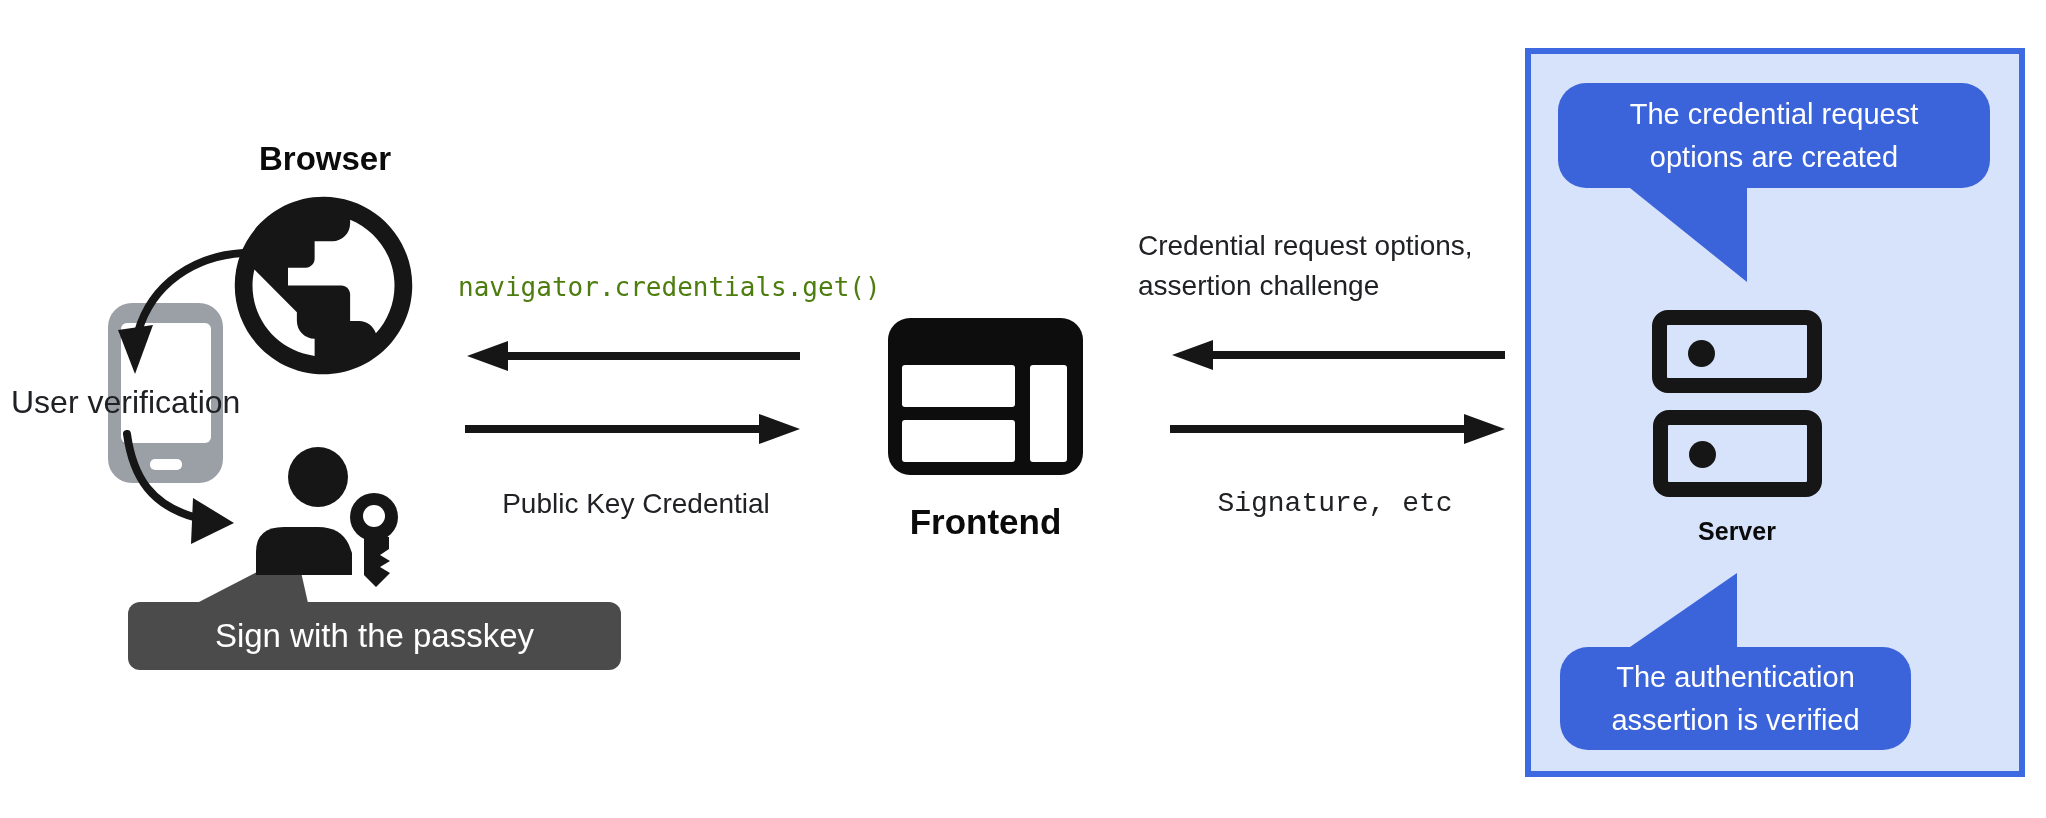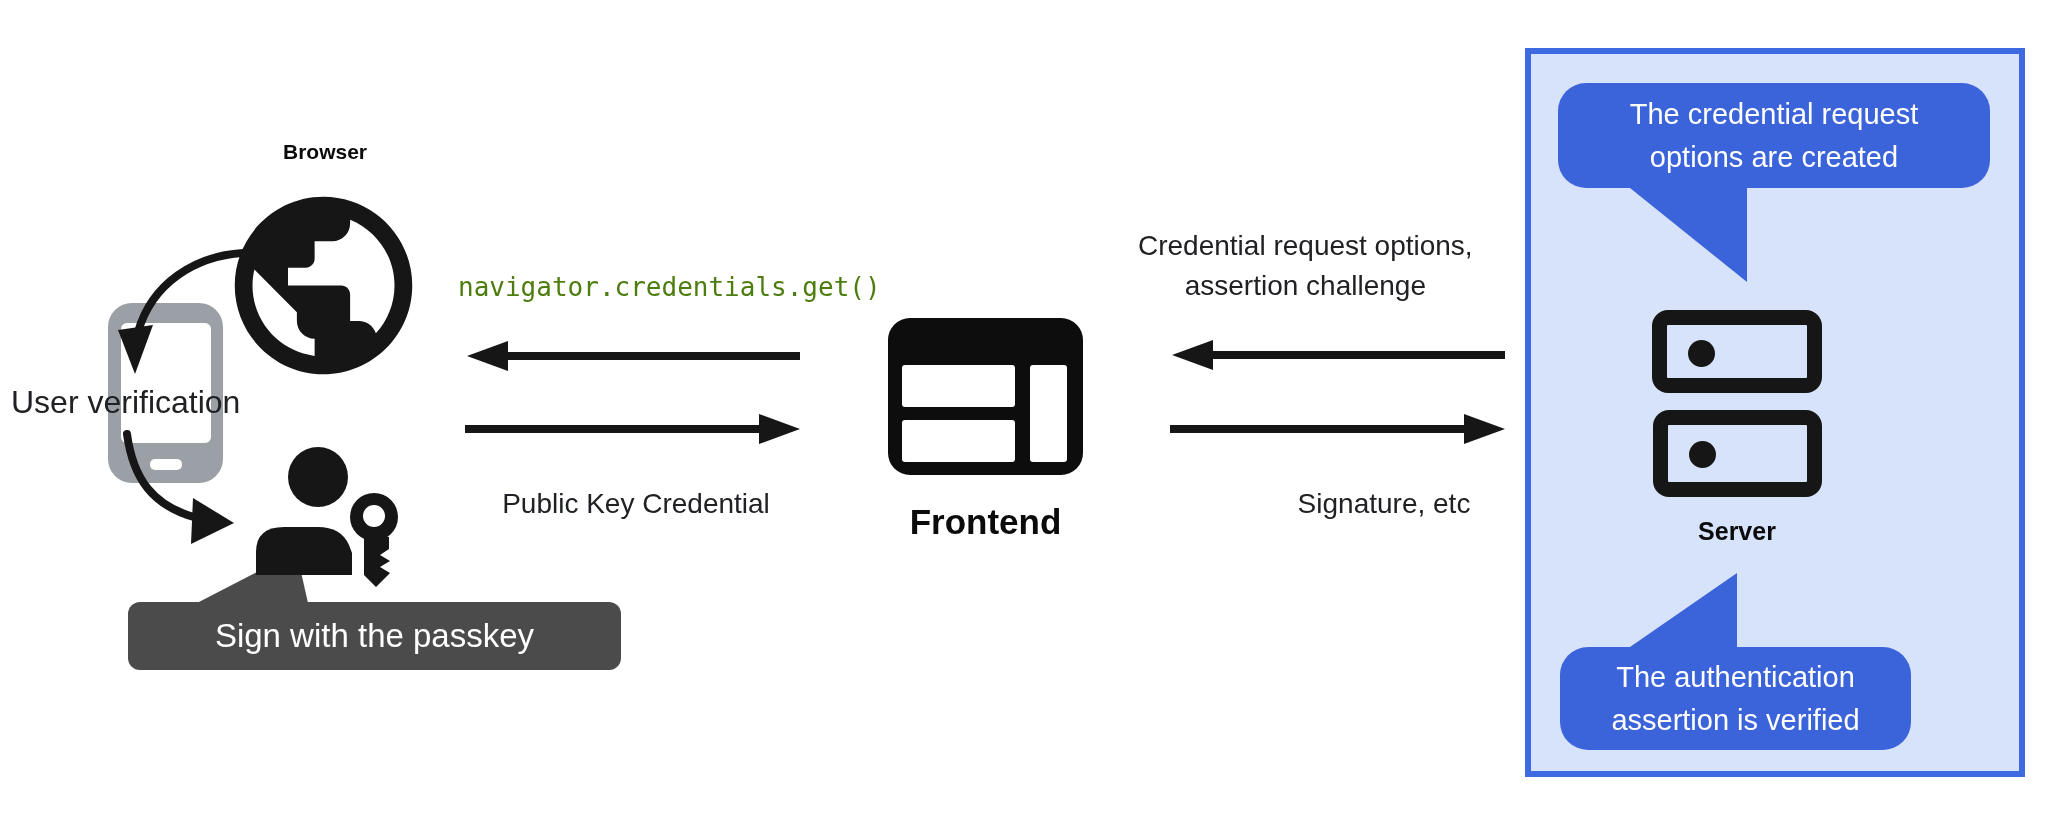--- a/index.html
+++ b/index.html
@@ -15,21 +15,21 @@
     position:relative;width:2046px;height:818px;background:#fff;overflow:hidden;
     font-family:"Liberation Sans",sans-serif;color:var(--ink);
   }
   .abs{position:absolute;}
   .lbl{color:#202124;font-size:28px;line-height:1.2;}
   .bold{font-weight:700;color:#0b0b0b;}
   .center{text-align:center;}
   .nowrap{white-space:nowrap;}
 
   
-  .browser-label{left:250px;top:139px;width:150px;font-size:21px;}
+  .browser-label{left:250px;top:139px;width:150px;font-size:33px;}
   .globe{left:217px;top:179px;width:213px;height:213px;}
   .phone{left:108px;top:303px;width:115px;height:180px;background:var(--phone-gray);border-radius:24px;}
   .phone-screen{position:absolute;left:13px;top:20px;right:12px;bottom:40px;background:#fff;border-radius:6px;}
   .phone-bar{position:absolute;left:42px;bottom:13px;width:32px;height:11px;background:#fff;border-radius:5px;}
   .user-verification{left:11px;top:383px;font-size:32px;}
   .sign-tooltip{
     left:128px;top:602px;width:493px;height:68px;background:var(--tooltip-gray);
     border-radius:12px;display:flex;align-items:center;justify-content:center;
     color:#fff;font-size:33px;
   }
@@ -53,22 +53,22 @@
 
   
   .api-call{left:458px;top:272px;font-family:"DejaVu Sans Mono",monospace;font-size:26px;color:#4d7c0f;}
   .public-key{left:486px;top:487px;width:300px;}
   .frontend-icon{left:888px;top:318px;width:195px;height:157px;background:#0d0d0d;border-radius:22px;}
   .fe-cell{position:absolute;background:#fff;border-radius:3px;}
   .fe-lt{left:14px;top:47px;width:113px;height:42px;}
   .fe-lb{left:14px;top:102px;width:113px;height:42px;}
   .fe-r{left:142px;top:47px;width:37px;height:97px;}
   .frontend-label{left:888px;top:501px;width:195px;font-size:35px;}
-  .cred-request{left:1138px;top:226px;font-size:28px;line-height:40px;color:#202124;text-align:center;}
-  .signature{left:1234px;top:487px;width:300px;}
+  .cred-request{left:1138px;top:226px;font-size:28px;line-height:40px;color:#202124;}
+  .signature{left:1185px;top:487px;width:300px;font-family:Liberation Mono, monospace;}
 
   
   .panel{
     left:1525px;top:48px;width:500px;height:729px;box-sizing:border-box;
     background:var(--panel-bg);border:6px solid var(--panel-border-blue);
   }
   .tails{position:absolute;left:0;top:0;width:488px;height:717px;}
   .tail{fill:var(--bubble-blue);}
   .bubble{
     position:absolute;background:var(--bubble-blue);color:#fff;border-radius:28px;

